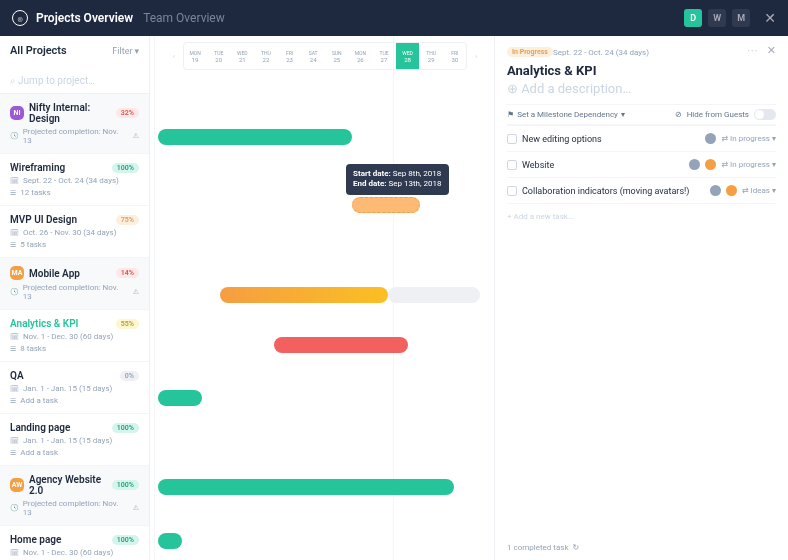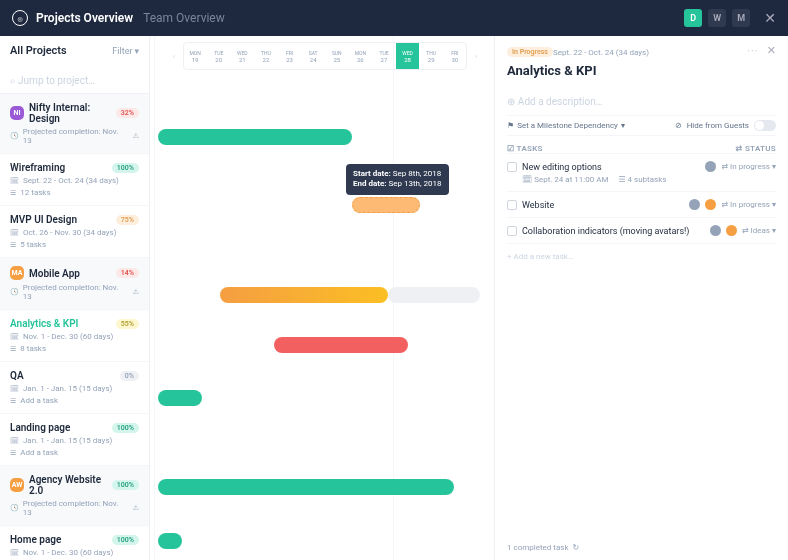--- a/index.html
+++ b/index.html
@@ -54,21 +54,21 @@
 .bar-grad { background: linear-gradient(90deg,#f59e42,#fbbf24); }
 .bar-gray { background: #eef0f4; }
 .bar-red { background: #f26060; }
 .tooltip { position: absolute; background: #2f3a50; color: #fff; font-size: 8px; padding: 5px 7px; border-radius: 4px; line-height: 1.3; }
 .tooltip b { color: #fff; }
 
 .panel { width: 294px; border-left: 1px solid #eef0f4; padding: 8px 12px; display:flex; flex-direction:column; }
 .p-top { display: flex; align-items: flex-end; gap: 0; }
 .p-more { margin-left: auto; color: #cbd5e1; font-size: 11px; letter-spacing: 1px; }
 .p-title { font-size: 13px; font-weight: 700; margin-top: 6px; }
-.p-desc { font-size: 10px; color: #cbd5e1; margin-top: 18px; }
+.p-desc { font-size: 13px; color: #cbd5e1; margin-top: 3px; }
 .p-actrow { display: flex; align-items: center; justify-content: space-between; margin-top: 8px; padding: 4px 0; border-top: 1px solid #f3f5f8; border-bottom: 1px solid #f3f5f8; }
 .p-actrow .lbl { font-size: 8px; color: #64748b; display:flex; align-items:center; gap:3px; }
 .toggle { width: 22px; height: 11px; border-radius: 6px; background: #e5e8ef; position: relative; }
 .toggle::after { content:''; position:absolute; width:9px; height:9px; border-radius:50%; background:#fff; top:1px; left:1px; }
 .sec-hdr { display: flex; justify-content: space-between; font-size: 8px; color: #94a3b8; margin-top: 8px; font-weight: 600; letter-spacing: .3px; }
 .task { border-top: 1px solid #f3f5f8; padding: 7px 0; font-size: 9px; }
 .task-row1 { display: flex; align-items: center; gap: 5px; }
 .chk { width: 10px; height: 10px; border: 1px solid #d0d6e0; border-radius: 2px; }
 .task-name { flex: 1; }
 .task-status { font-size: 8px; color: #94a3b8; display:flex; align-items:center; gap:2px; }
@@ -263,36 +263,28 @@
     <div class="p-title">Analytics &amp; KPI</div>
     <div class="p-desc">⊕ <span>Add a description…</span></div>
     <div class="p-actrow">
       <span class="lbl">⚑ <span>Set a Milestone Dependency</span> <span>▾</span></span>
       <span class="lbl" style="gap:5px;">
         <span>⊘</span>
         <span>Hide from Guests</span>
         <span class="toggle"></span>
       </span>
     </div>
-    <div class="sec-hdr">
-      <span>☑ <span>TASKS</span></span>
-      <span>⇄ <span>STATUS</span></span>
-    </div>
     <div id="panel-tasks">
         <div class="task">
           <div class="task-row1">
             <span class="chk"></span>
             <span class="task-name">New editing options</span>
             <span class="tiny-av" style="background:#94a3b8"></span>
             <span class="task-status">⇄ In progress ▾</span>
           </div>
-          <div class="task-sub">
-            <span>🗓 Sept. 24 at 11:00 AM</span>
-            <span>☰ 4 subtasks</span>
-          </div>
         </div>
         <div class="task">
           <div class="task-row1">
             <span class="chk"></span>
             <span class="task-name">Website</span>
             <span class="tiny-av" style="background:#94a3b8"></span>
             <span class="tiny-av" style="background:#f59e42"></span>
             <span class="task-status">⇄ In progress ▾</span>
           </div>
         </div>

